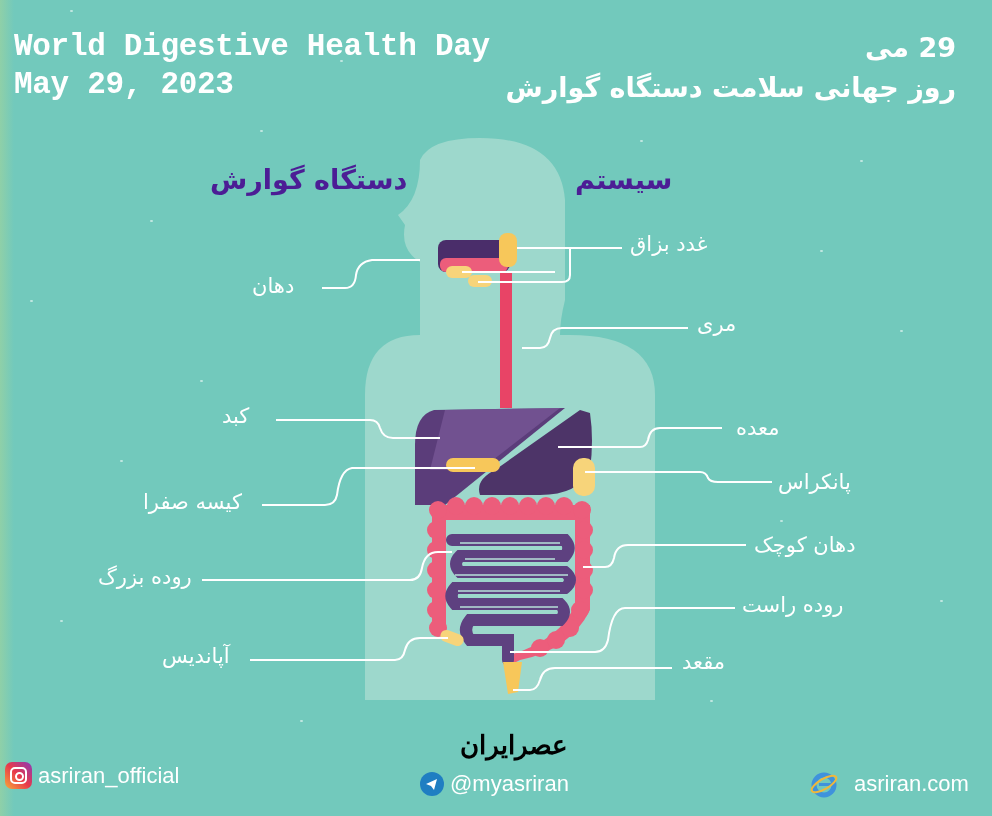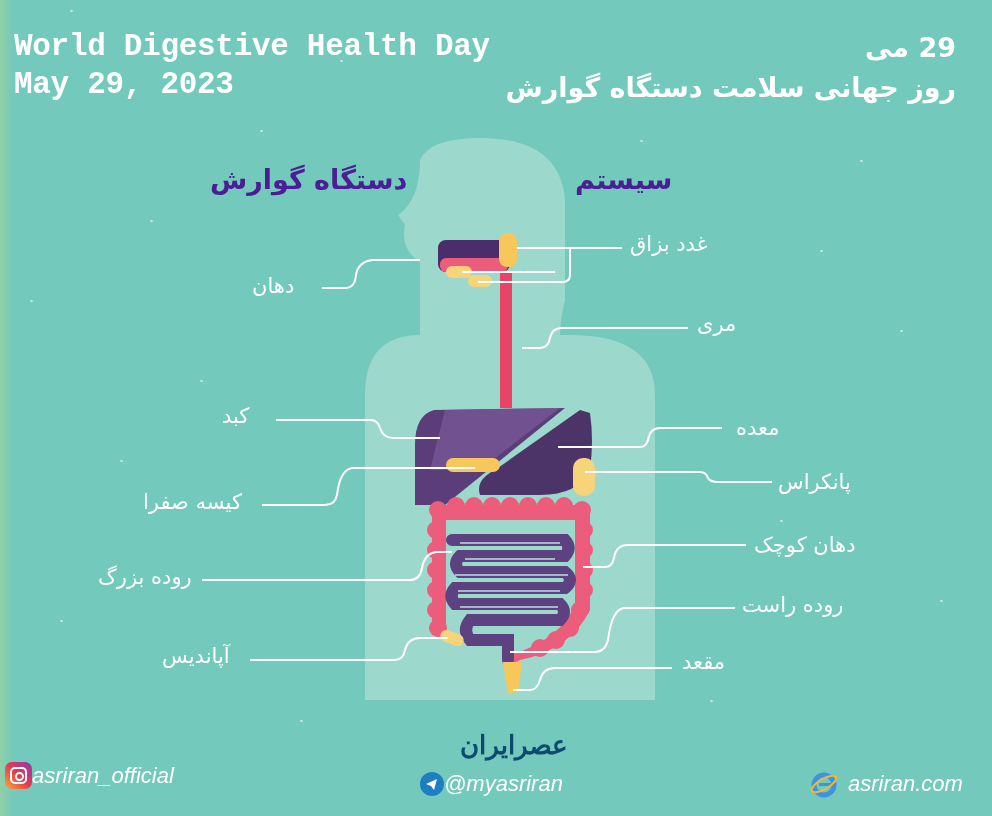--- a/index.html
+++ b/index.html
@@ -4,22 +4,22 @@
 <style>
   html,body{margin:0;padding:0;}
   body{width:992px;height:816px;overflow:hidden;background:#72c9bc;position:relative;font-family:"DejaVu Sans",sans-serif;}
   .bg{position:absolute;inset:0;background:linear-gradient(90deg,#8fd0a8 0px,#72c9bc 14px,#72c9bc 100%);}
   .speck{position:absolute;width:3px;height:2px;background:rgba(255,255,255,0.55);border-radius:1px;}
   .title-en{position:absolute;left:14px;top:28px;color:#fff;font-family:Liberation Mono, monospace;font-weight:900;font-size:31px;line-height:38px;letter-spacing:-0.3px;}
   .title-fa{position:absolute;right:36px;top:28px;color:#fff;font-family:"DejaVu Sans",sans-serif;font-weight:bold;font-size:27px;line-height:40px;text-align:right;direction:rtl;}
   .sub-fa{position:absolute;top:164px;color:#4c1d95;font-weight:bold;font-size:27px;direction:rtl;font-family:"DejaVu Sans",sans-serif;}
   .label{position:absolute;color:#fff;font-size:21px;direction:rtl;font-family:"DejaVu Sans",sans-serif;white-space:nowrap;}
   svg.leaders{position:absolute;left:0;top:0;}
-  .footer-item{position:absolute;color:#fff;font-family:"Liberation Sans",sans-serif;font-size:22px;display:flex;align-items:center;font-style:italic;}
-  .brand{position:absolute;left:460px;top:730px;color:#0c4a6e;font-weight:bold;font-size:26px;direction:rtl;font-family:"DejaVu Serif",serif;}
+  .footer-item{position:absolute;color:#fff;font-family:"Liberation Sans",sans-serif;font-size:22px;display:flex;align-items:center;gap:6px;}
+  .brand{position:absolute;left:460px;top:730px;color:#000000;font-weight:bold;font-size:26px;direction:rtl;font-family:"DejaVu Serif",serif;}
 </style>
 </head>
 <body>
 
 <div class="bg"></div>
 
 <div>
   <div class="speck" style="left:70px;top:10px"></div>
   <div class="speck" style="left:260px;top:130px"></div>
   <div class="speck" style="left:150px;top:220px"></div>

